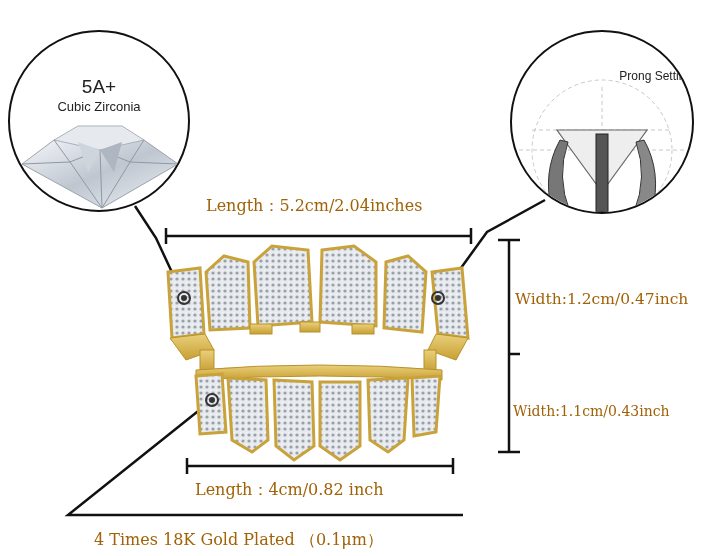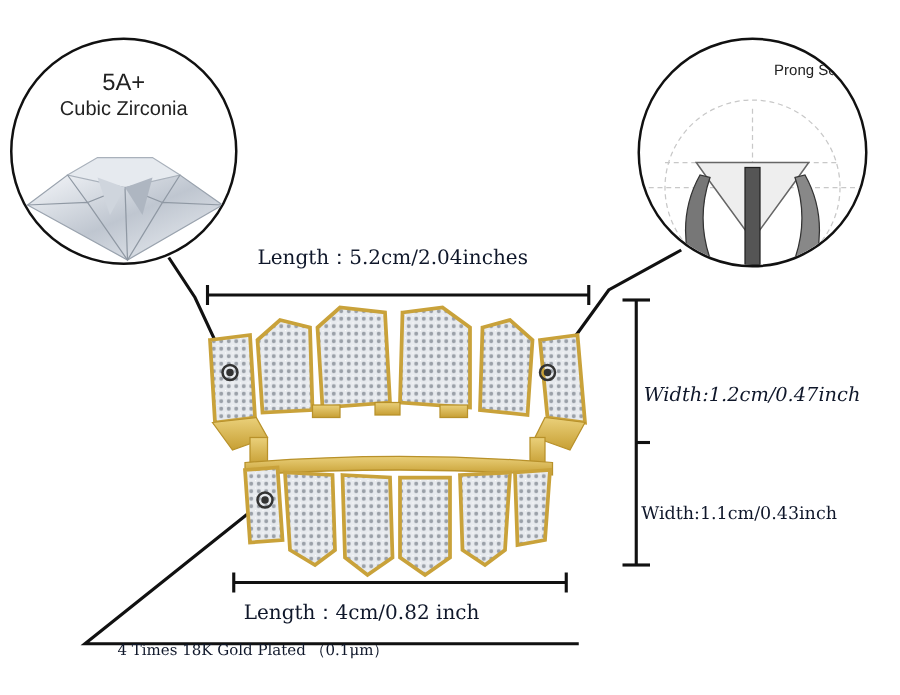--- a/index.html
+++ b/index.html
@@ -1,19 +1,19 @@
 <!DOCTYPE html>
 <html><head>
   <meta charset="utf-8">
   <style>
     html, body { margin: 0; padding: 0; background: #ffffff; }
     body { width: 720px; height: 556px; position: relative; overflow: hidden; font-family: "DejaVu Serif", serif; color: #222; }
     .circle { position: absolute; border: 2px solid #111; border-radius: 50%; background: #fff; overflow: hidden; }
-    .circle-title { position: absolute; left: 0; right: 0; text-align: center; font-family: "Liberation Sans", sans-serif; color: #222; }
-    .dim-text { position: absolute; font-family: "DejaVu Serif", serif; font-size: 16px; color: #0f172a; white-space: nowrap; }
+    .circle-title { position: absolute; left: 0; right: 0; text-align: center; font-family: "Liberation Sans", sans-serif; color: #222; margin-top: 20px; }
+    .dim-text { position: absolute; font-family: "DejaVu Serif", serif; font-size: 16px; color: #a16207; white-space: nowrap; }
     svg { position: absolute; left: 0; top: 0; }
   </style>
 </head>
 <body>
 
 <svg width="720" height="556">
 
   <polyline points="135,206 156,238 183,296" fill="none" stroke="#111" stroke-width="2.5"></polyline>
 
   <polyline points="545,200 487,232 440,297" fill="none" stroke="#111" stroke-width="2.5"></polyline>
@@ -30,21 +30,21 @@
   <line x1="453" y1="458" x2="453" y2="474" stroke="#111" stroke-width="2.5"></line>
 
   <line x1="509" y1="240" x2="509" y2="452" stroke="#111" stroke-width="2.5"></line>
   <line x1="498" y1="240" x2="520" y2="240" stroke="#111" stroke-width="2.5"></line>
   <line x1="509" y1="354" x2="520" y2="354" stroke="#111" stroke-width="2.5"></line>
   <line x1="498" y1="452" x2="520" y2="452" stroke="#111" stroke-width="2.5"></line>
 </svg>
 
 <div class="circle" style="left:8px; top:30px; width:178px; height:178px;">
   <div class="circle-title" style="top:24px; font-size:19px;">5A+</div>
-  <div class="circle-title" style="top:47px; font-size:16px;text-align:center;">Cubic Zirconia</div>
+  <div class="circle-title" style="top:47px; font-size:13px;text-align:center;">Cubic Zirconia</div>
   <svg width="178" height="178">
     <defs>
       <linearGradient id="dg" x1="0" y1="0" x2="1" y2="1">
         <stop offset="0" stop-color="#f5f7fa"></stop>
         <stop offset="0.5" stop-color="#bfc6d0"></stop>
         <stop offset="1" stop-color="#eef1f5"></stop>
       </linearGradient>
     </defs>
     <polygon points="12,132 44,108 134,108 168,132 92,176" fill="url(#dg)" stroke="#9aa3ae" stroke-width="1"></polygon>
     <polygon points="44,108 68,94 112,94 134,108 90,118" fill="#e6eaef" stroke="#a9b1bb" stroke-width="1"></polygon>
@@ -124,18 +124,18 @@
   <g fill="none" stroke="#333" stroke-width="2">
     <circle cx="184" cy="298" r="6"></circle>
     <circle cx="184" cy="298" r="2" fill="#333"></circle>
     <circle cx="438" cy="298" r="6"></circle>
     <circle cx="438" cy="298" r="2" fill="#333"></circle>
     <circle cx="212" cy="400" r="6"></circle>
     <circle cx="212" cy="400" r="2" fill="#333"></circle>
   </g>
 </svg>
 
-<div class="dim-text" style="left:515px; top:307px; font-size:15.5px;font-style:italic;">Width:1.2cm/0.47inch</div>
+<div class="dim-text" style="left:515px; top:290px; font-size:15.5px;">Width:1.2cm/0.47inch</div>
 <div class="dim-text" style="left:513px; top:403px; font-size:14px;">Width:1.1cm/0.43inch</div>
 
 <div class="dim-text" style="left:195px; top:480px;">Length：4cm/0.82 inch</div>
 
-<div class="dim-text" style="left:94px; top:512px; font-size:12px;text-align:right;">4 Times 18K Gold Plated （0.1μm）</div>
+<div class="dim-text" style="left:94px; top:530px; font-size:16px;text-align:right;">4 Times 18K Gold Plated （0.1μm）</div>
 
 </body></html>

